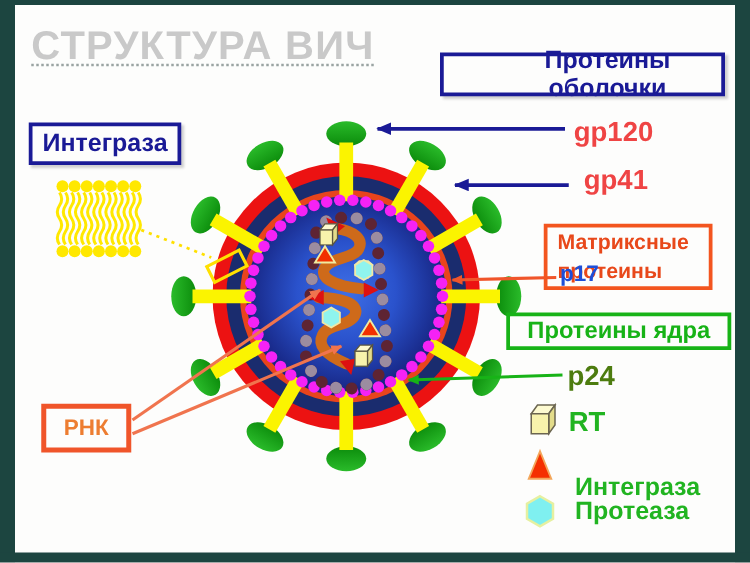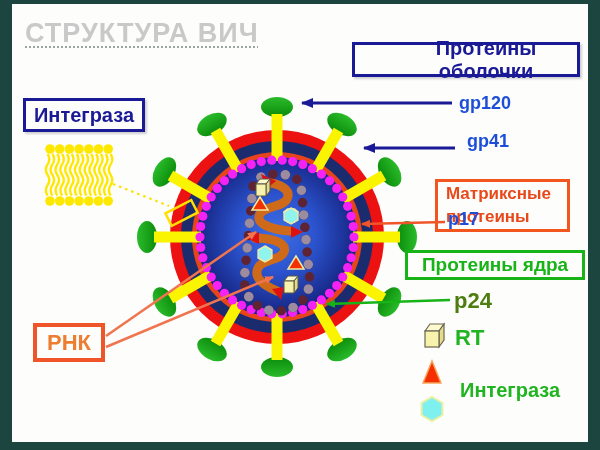--- a/index.html
+++ b/index.html
@@ -8,38 +8,38 @@
     overflow:hidden;font-family:"Liberation Sans",sans-serif;
   }
   .frame{position:absolute;background:#1C4540;z-index:5;}
   .frame.left{left:0;top:0;width:12px;height:450px;}
   .frame.right{right:0;top:0;width:12px;height:450px;}
   .frame.top{left:0;top:0;width:600px;height:4px;}
   .frame.bottom{left:0;bottom:0;width:600px;height:8px;}
   #diagram{position:absolute;left:0;top:0;z-index:1;}
   .txt{position:absolute;font-weight:bold;white-space:nowrap;z-index:3;}
   .title{
-    left:25px;top:18px;font-size:27px;color:#C9C9C9;letter-spacing:1px;
+    left:25px;top:18px;font-size:32px;color:#C9C9C9;letter-spacing:1px;
     text-decoration:underline dotted 2px #9AA4A2;text-underline-offset:4px;
   }
   .box{
     position:absolute;z-index:3;display:flex;align-items:center;justify-content:center;
     font-weight:bold;text-align:center;box-sizing:border-box;background:transparent;
   }
   .navy-box{border:3px solid #1A1A96;color:#1A1A96;box-shadow:2px 2px 2px #CFCFCF;}
   .env-proteins{left:352px;top:42px;width:228px;height:35px;font-size:20px;padding-left:40px;}
   .envelope{left:23px;top:98px;width:122px;height:34px;font-size:20px;}
   .matrix{
     left:435px;top:157px;width:135px;height:53px;border:3px solid #F3551F;color:#E8481A;
     font-size:17px;line-height:1.35;justify-content:flex-start;padding-left:8px;
     text-align:left;white-space:normal;margin-top:22px;
   }
   .core{left:405px;top:250px;width:180px;height:30px;border:3px solid #17B317;color:#17B317;font-size:19px;}
-  .rna{left:33px;top:323px;width:72px;height:39px;border:4px solid #F0552A;color:#ED7D31;font-size:22px;}
-  .navy-t{color:#1d4ed8;font-size:18px;}
+  .rna{left:33px;top:323px;width:72px;height:39px;border:4px solid #F0552A;color:#ED7D31;font-size:18px;}
+  .navy-t{color:#ef4444;font-size:22px;}
   .gp120{left:459px;top:93px;}
   .gp41{left:467px;top:131px;}
   .p17{left:448px;top:209px;color:#1d4ed8;font-size:18px;}
   .p24{left:454px;top:288px;color:#4d7c0f;font-size:22px;}
   .leg{color:#21B421;}
   .rt{left:455px;top:325px;font-size:22px;}
   .integrase{left:460px;top:363px;font-size:20px;margin-top:16px;}
   .protease{left:460px;top:398px;font-size:20px;}
 </style>
 </head>
@@ -261,18 +261,19 @@
     <span>РНК</span>
   </div>
 
   <div class="txt navy-t gp120">gp120</div>
   <div class="txt navy-t gp41">gp41</div>
   <div class="txt p17">p17</div>
   <div class="txt p24">p24</div>
 
   <div class="txt leg rt">RT</div>
   <div class="txt leg integrase">Интеграза</div>
+  <div class="txt leg protease">Протеаза</div>
 
   <div class="frame left"></div>
   <div class="frame right"></div>
   <div class="frame top"></div>
   <div class="frame bottom"></div>
 </div>
 
 </body></html>

